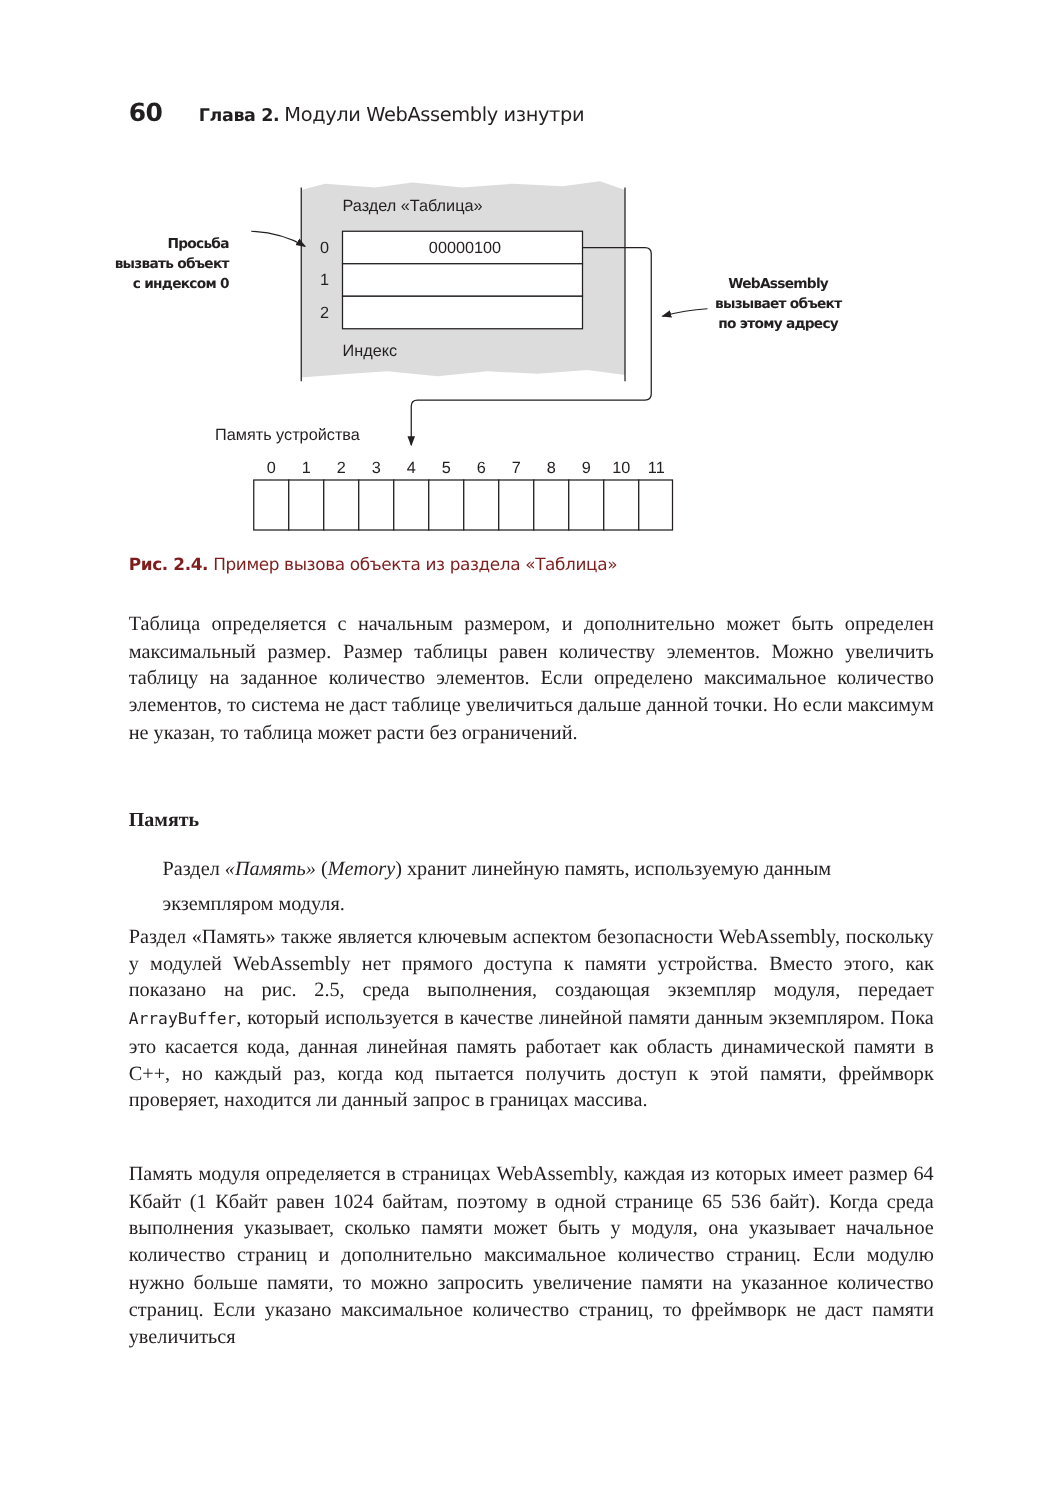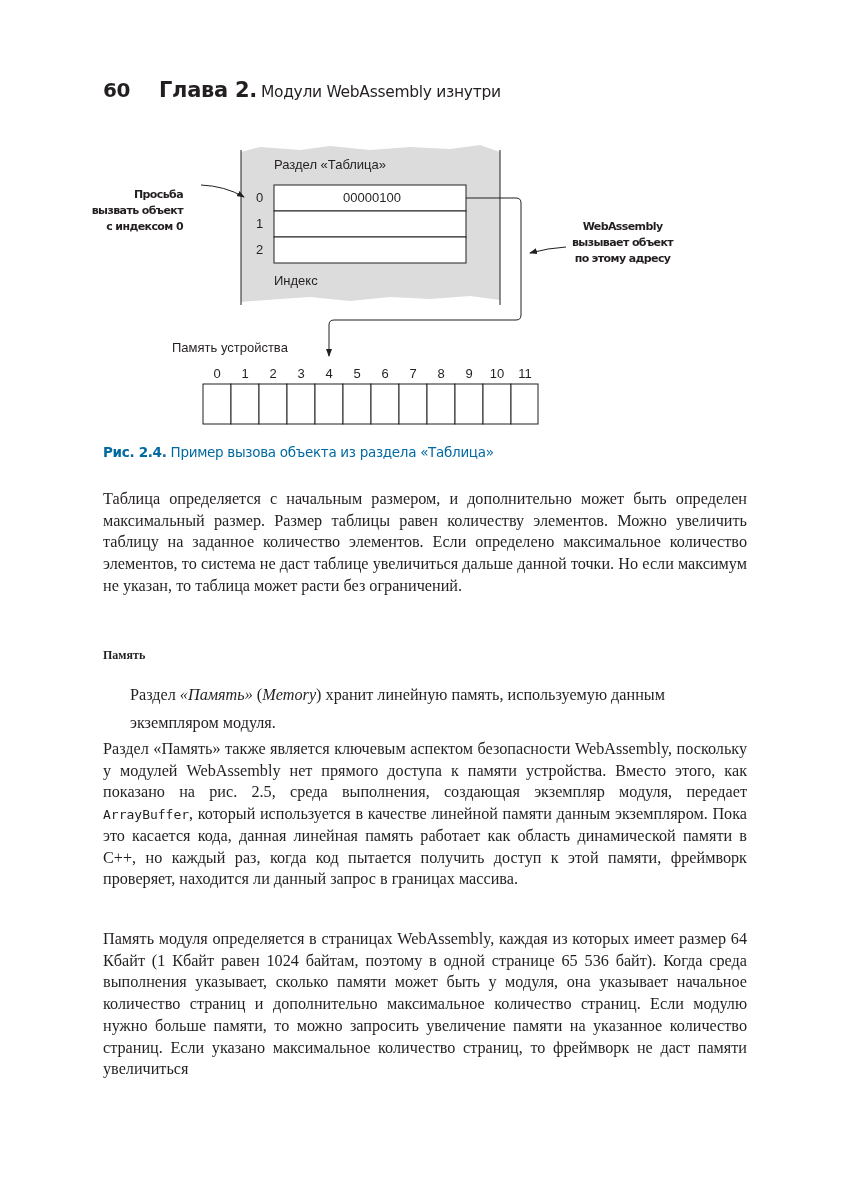--- a/index.html
+++ b/index.html
@@ -1,34 +1,34 @@
 <!DOCTYPE html>
 <html><head>
   <meta charset="utf-8">
   <style>
     html, body { margin: 0; padding: 0; background: #ffffff; }
     body { width: 849px; height: 1200px; position: relative; overflow: hidden; color: #231f20; }
     .header { position: absolute; left: 103px; top: 78px; height: 30px; display: flex; align-items: baseline; font-family: "DejaVu Sans", sans-serif; }
     .page-num { font-weight: bold; font-size: 20px; width: 56px; color: #231f20; letter-spacing: -0.5px; }
-    .chapter-bold { font-weight: bold; font-size: 21px; letter-spacing: -0.3px; }
+    .chapter-bold { font-weight: bold; font-size: 14px; letter-spacing: -0.3px; }
     .chapter-rest { font-size: 15.5px; margin-left: 4px; letter-spacing: -0.3px; }
 
     .figure { position: absolute; left: 0; top: 0; width: 849px; height: 440px; }
     .figure svg { position: absolute; left: 0; top: 0; }
     .fig-text { position: absolute; font-family: "Liberation Sans", sans-serif; font-size: 13px; color: #231f20; white-space: nowrap; }
     .callout { position: absolute; font-family: "DejaVu Sans", sans-serif; font-weight: bold; font-size: 11px; line-height: 16px; color: #231f20; letter-spacing: -0.6px; white-space: nowrap; }
     .callout.right-align { text-align: right; }
 
-    .caption { position: absolute; left: 103px; top: 444px; font-family: "DejaVu Sans", sans-serif; font-size: 13.5px; color: #0369a1; letter-spacing: -0.3px; white-space: nowrap; }
+    .caption { position: absolute; left: 103px; top: 444px; font-family: "DejaVu Sans", sans-serif; font-size: 13.5px; color: #7f1d1d; letter-spacing: -0.3px; white-space: nowrap; }
     .caption b { font-weight: bold; }
 
     .body-text { position: absolute; left: 103px; width: 644px; font-family: "Liberation Serif", serif; font-size: 16.2px; line-height: 21.7px; color: #231f20; text-align: justify; }
     .body-text .mono { font-family: "DejaVu Sans Mono", monospace; font-size: 13px; }
     .p1 { top: 489px; }
-    .heading { position: absolute; left: 103px; top: 648px; font-family: "Liberation Serif", serif; font-weight: bold; font-size: 12px; color: #231f20; }
+    .heading { position: absolute; left: 103px; top: 648px; font-family: "Liberation Serif", serif; font-weight: bold; font-size: 16px; color: #231f20; }
     .def { position: absolute; left: 130px; width: 617px; top: 681px; font-family: "Liberation Serif", serif; font-size: 16.2px; line-height: 28px; color: #231f20; text-align: left; }
     .def i { font-style: italic; }
     .p2 { top: 739px; }
     .p3 { top: 929px; }
   </style>
 </head>
 <body>
 
 <div class="header">
   <span class="page-num">60</span>

